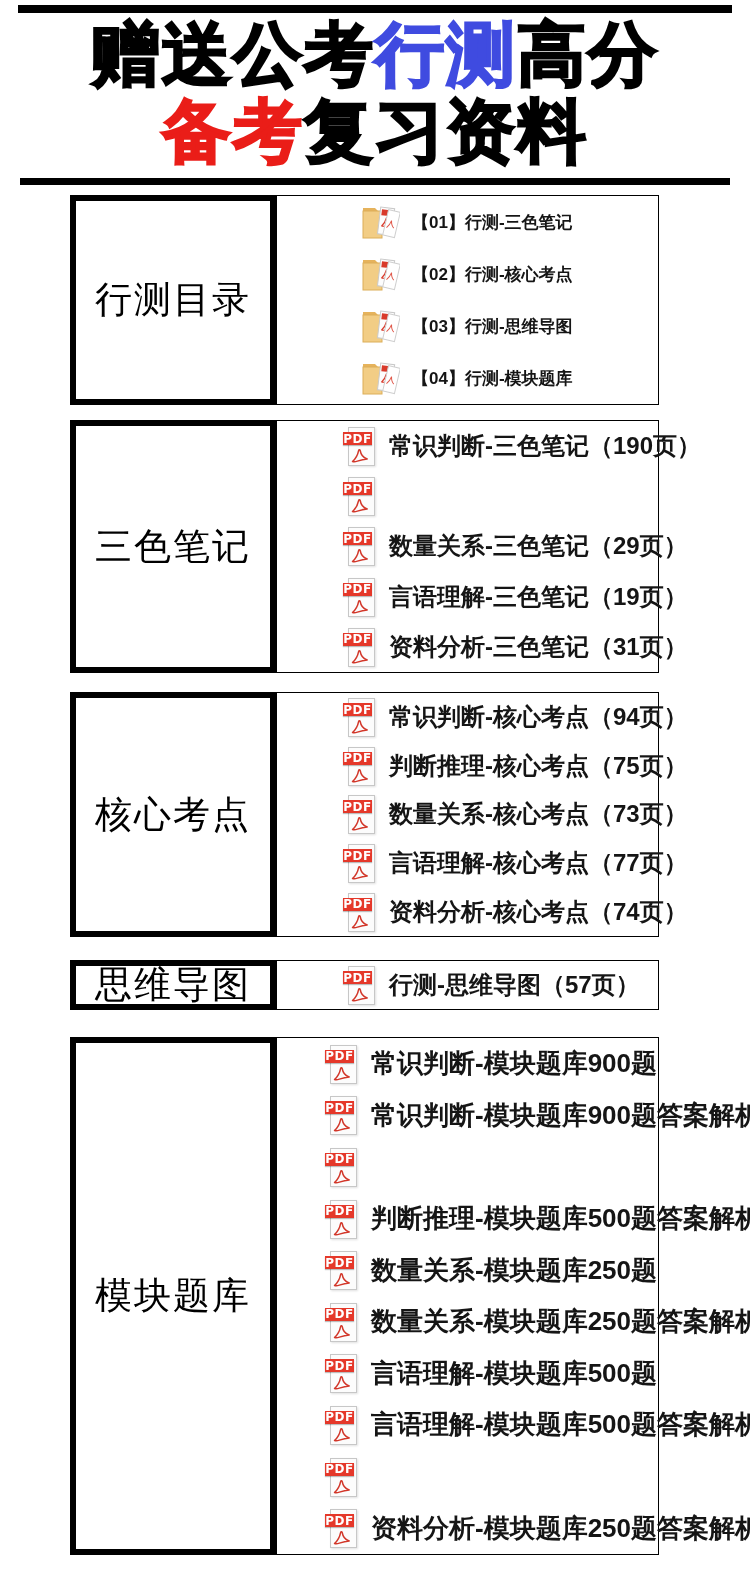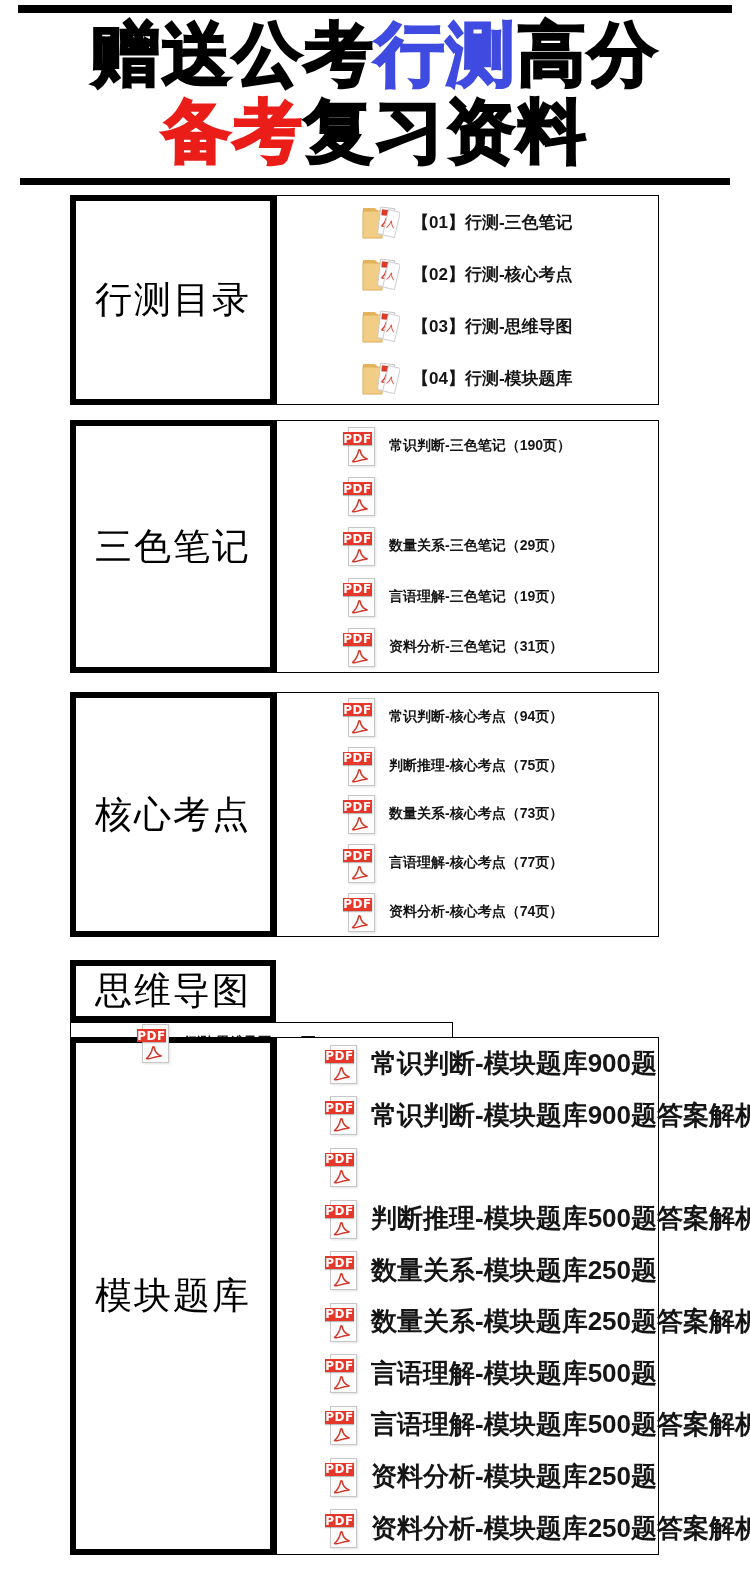--- a/index.html
+++ b/index.html
@@ -16,39 +16,39 @@
   }
   .seg-blue { color:#3f4be0; }
   .seg-red  { color:#ea1d18; }
   .divider { position:absolute; left:20px; top:178px; width:710px; height:7px; background:#000; }
 
   .sections { position:absolute; top:195px; left:70px; width:610px; display:flex; flex-direction:column; }
   .section { display:flex; flex:none; }
   .sec-1 { height:210px; }
   .sec-2 { height:253px; margin-top:15px; }
   .sec-3 { height:245px; margin-top:19px; }
-  .sec-4 { height:50px;  margin-top:23px;flex-direction:column; }
+  .sec-4 { height:50px;  margin-top:23px; }
   .sec-5 { height:518px; margin-top:27px; }
 
   .label-box {
     width:206px; flex:none; box-sizing:border-box; border:6px solid #000;
     display:flex; align-items:center; justify-content:center;
     font-family:Liberation Sans, sans-serif; font-size:37px; letter-spacing:2px;
     color:#000; background:#fff; white-space:nowrap;
   }
   .panel {
     width:383px; flex:none; margin-left:0; box-sizing:border-box;
     border:1.5px solid #000; background:#fff;
     display:flex; flex-direction:column; justify-content:space-around;
   }
   .row { display:flex; align-items:center; gap:12px; }
   .sec-1 .row { padding-left:83px; }
   .sec-2 .row, .sec-3 .row, .sec-4 .row { padding-left:66px; }
   .sec-5 .row { padding-left:48px; }
-  .row-label { font-size:14px; font-weight:600; color:#151515; white-space:nowrap; }
+  .row-label { font-size:24px; font-weight:600; color:#151515; white-space:nowrap; }
   .sec-1 .row-label { font-size:17px; }
   .sec-5 .row-label { font-size:26px; }
 
   
   .pdf-icon { position:relative; width:34px; height:40px; flex:none; }
   .pdf-page {
     position:absolute; left:5px; top:1px; width:25px; height:37px;
     background:#fcfcfc; border:1px solid #c7c7c7; box-shadow:1px 1px 2px rgba(0,0,0,.12);
   }
   .pdf-banner {
@@ -374,21 +374,20 @@
 <span class="row-label">言语理解-模块题库500题答案解析</span>
         </div>
       <div class="row">
   <span class="pdf-icon">
     <span class="pdf-page"></span>
     <span class="pdf-banner">PDF</span>
     <svg class="pdf-mark" width="18" height="15" viewBox="0 0 18 15">
       <path d="M1.5 13.5 C4.5 10.8 6.8 6.8 7.6 2.6 C7.9 1.4 9.1 1.4 9.3 2.8 C9.9 6.6 12.2 9.6 16.2 10.9 C12.6 11.2 9.4 12.1 6.4 13.1 C4.7 13.7 2.9 13.9 1.5 13.5 Z" fill="none" stroke="#d2372a" stroke-width="1.5" stroke-linejoin="round"></path>
     </svg>
   </span>
-<span class="row-label">资料分析-模块题库250题</span>
         </div>
       <div class="row">
   <span class="pdf-icon">
     <span class="pdf-page"></span>
     <span class="pdf-banner">PDF</span>
     <svg class="pdf-mark" width="18" height="15" viewBox="0 0 18 15">
       <path d="M1.5 13.5 C4.5 10.8 6.8 6.8 7.6 2.6 C7.9 1.4 9.1 1.4 9.3 2.8 C9.9 6.6 12.2 9.6 16.2 10.9 C12.6 11.2 9.4 12.1 6.4 13.1 C4.7 13.7 2.9 13.9 1.5 13.5 Z" fill="none" stroke="#d2372a" stroke-width="1.5" stroke-linejoin="round"></path>
     </svg>
   </span>
 <span class="row-label">资料分析-模块题库250题答案解析</span>

